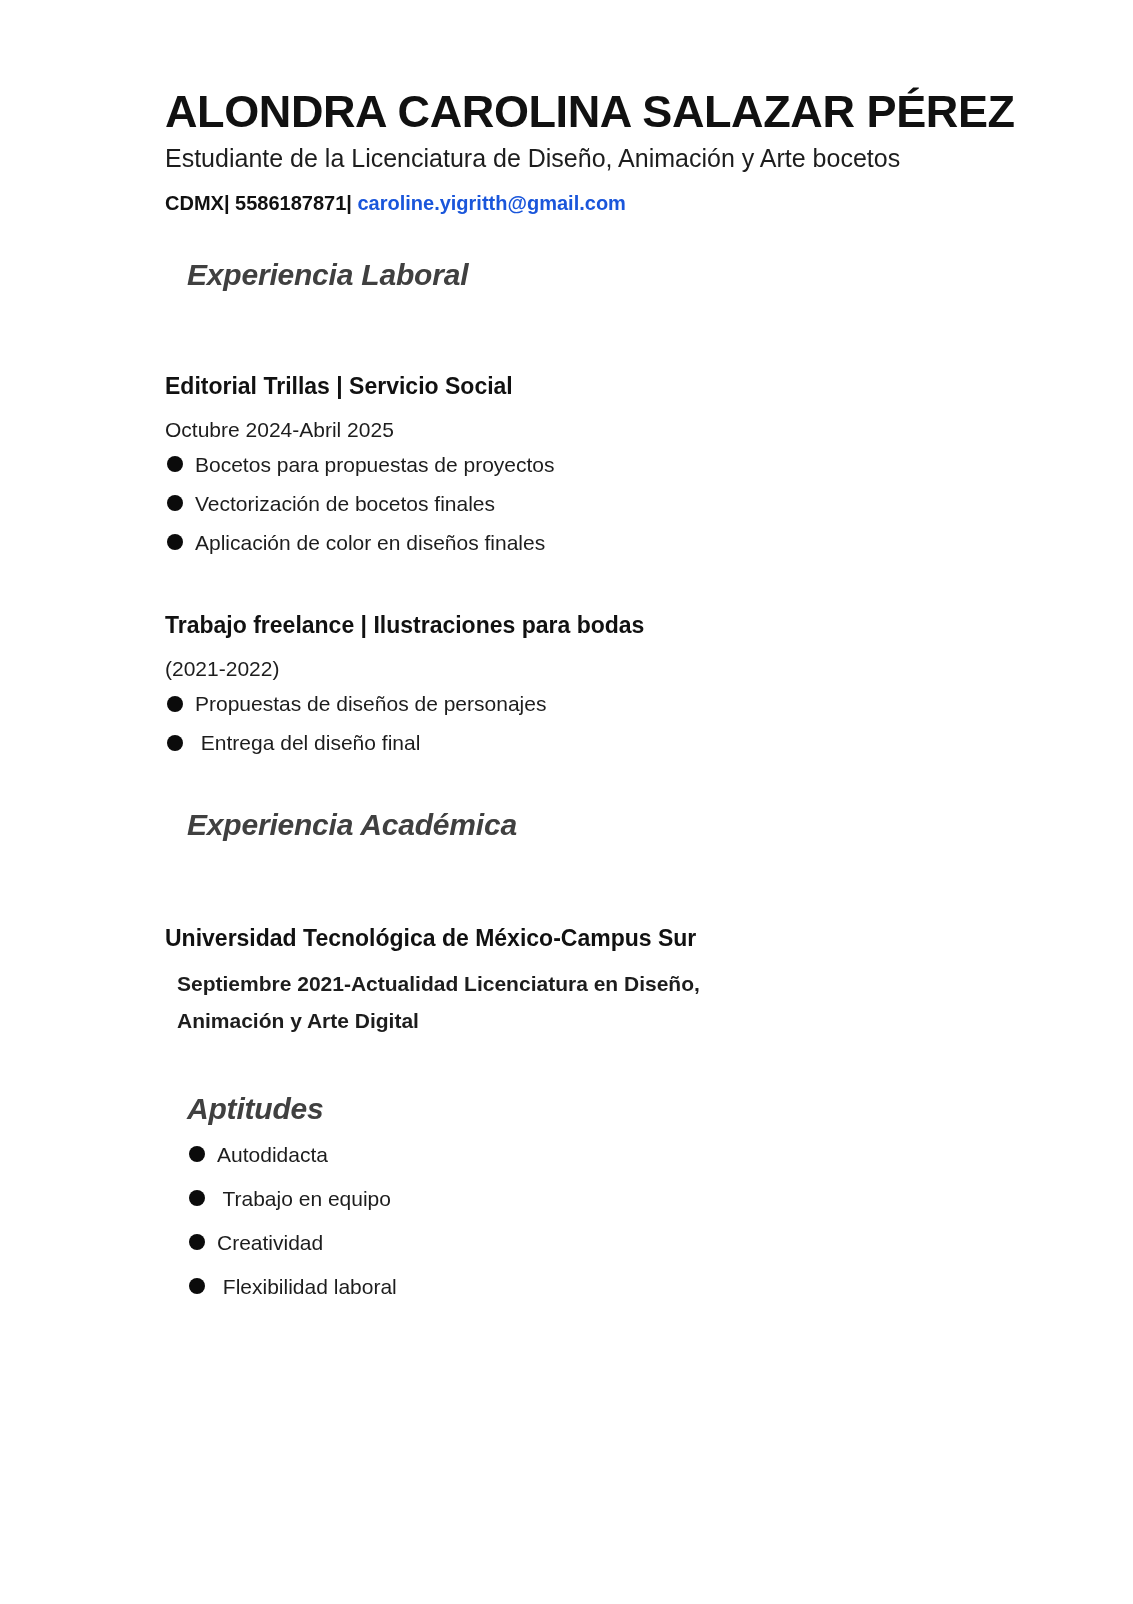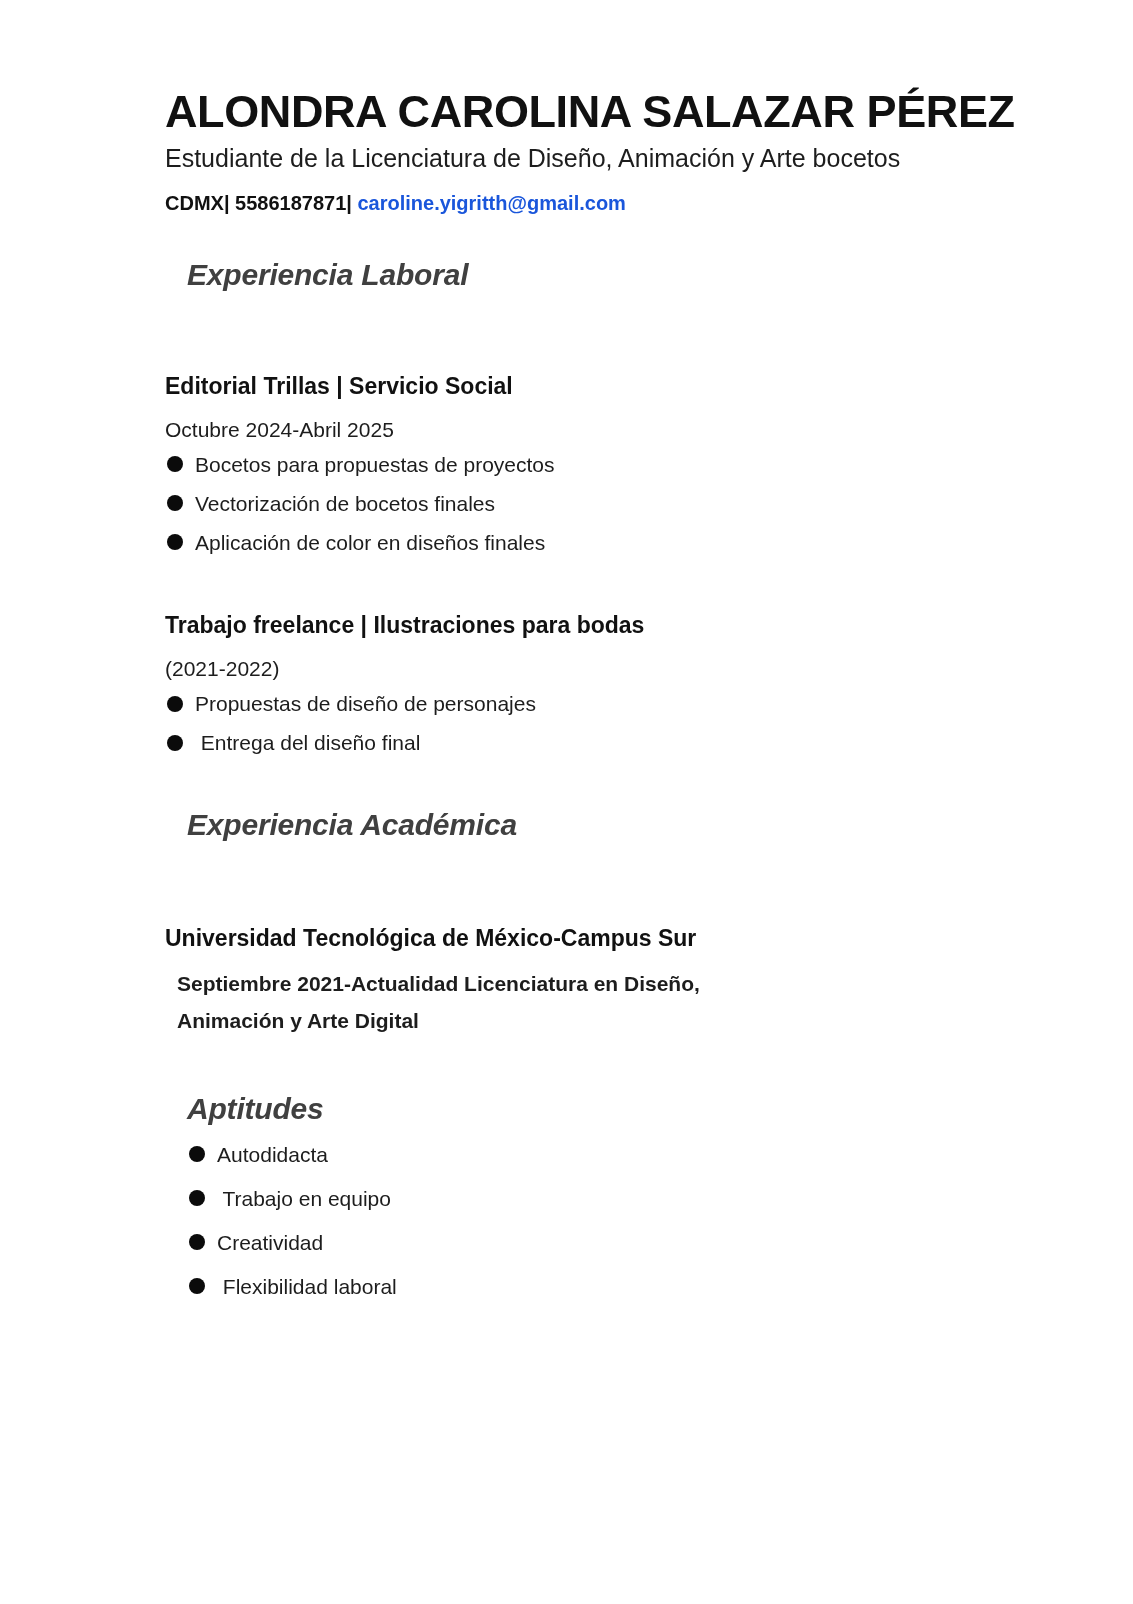--- a/index.html
+++ b/index.html
@@ -160,21 +160,21 @@
         <li>Bocetos para propuestas de proyectos</li>
         <li>Vectorización de bocetos finales</li>
         <li>Aplicación de color en diseños finales</li>
       </ul>
     </div>
 
     <div class="entry gap-entry2">
       <h3 class="entry-title">Trabajo freelance | Ilustraciones para bodas</h3>
       <p class="entry-date">(2021-2022)</p>
       <ul class="bullets">
-        <li>Propuestas de diseño de personajes</li>
+        <li>Propuestas de diseños de personajes</li>
         <li> Entrega del diseño final</li>
       </ul>
     </div>
 
     <h2 class="section-heading sec-academica">Experiencia Académica</h2>
 
     <div class="entry gap-edu1">
       <h3 class="entry-title">Universidad Tecnológica de México-Campus Sur</h3>
       <p class="entry-desc">Septiembre 2021-Actualidad Licenciatura en Diseño, Animación y Arte Digital</p>
     </div>

